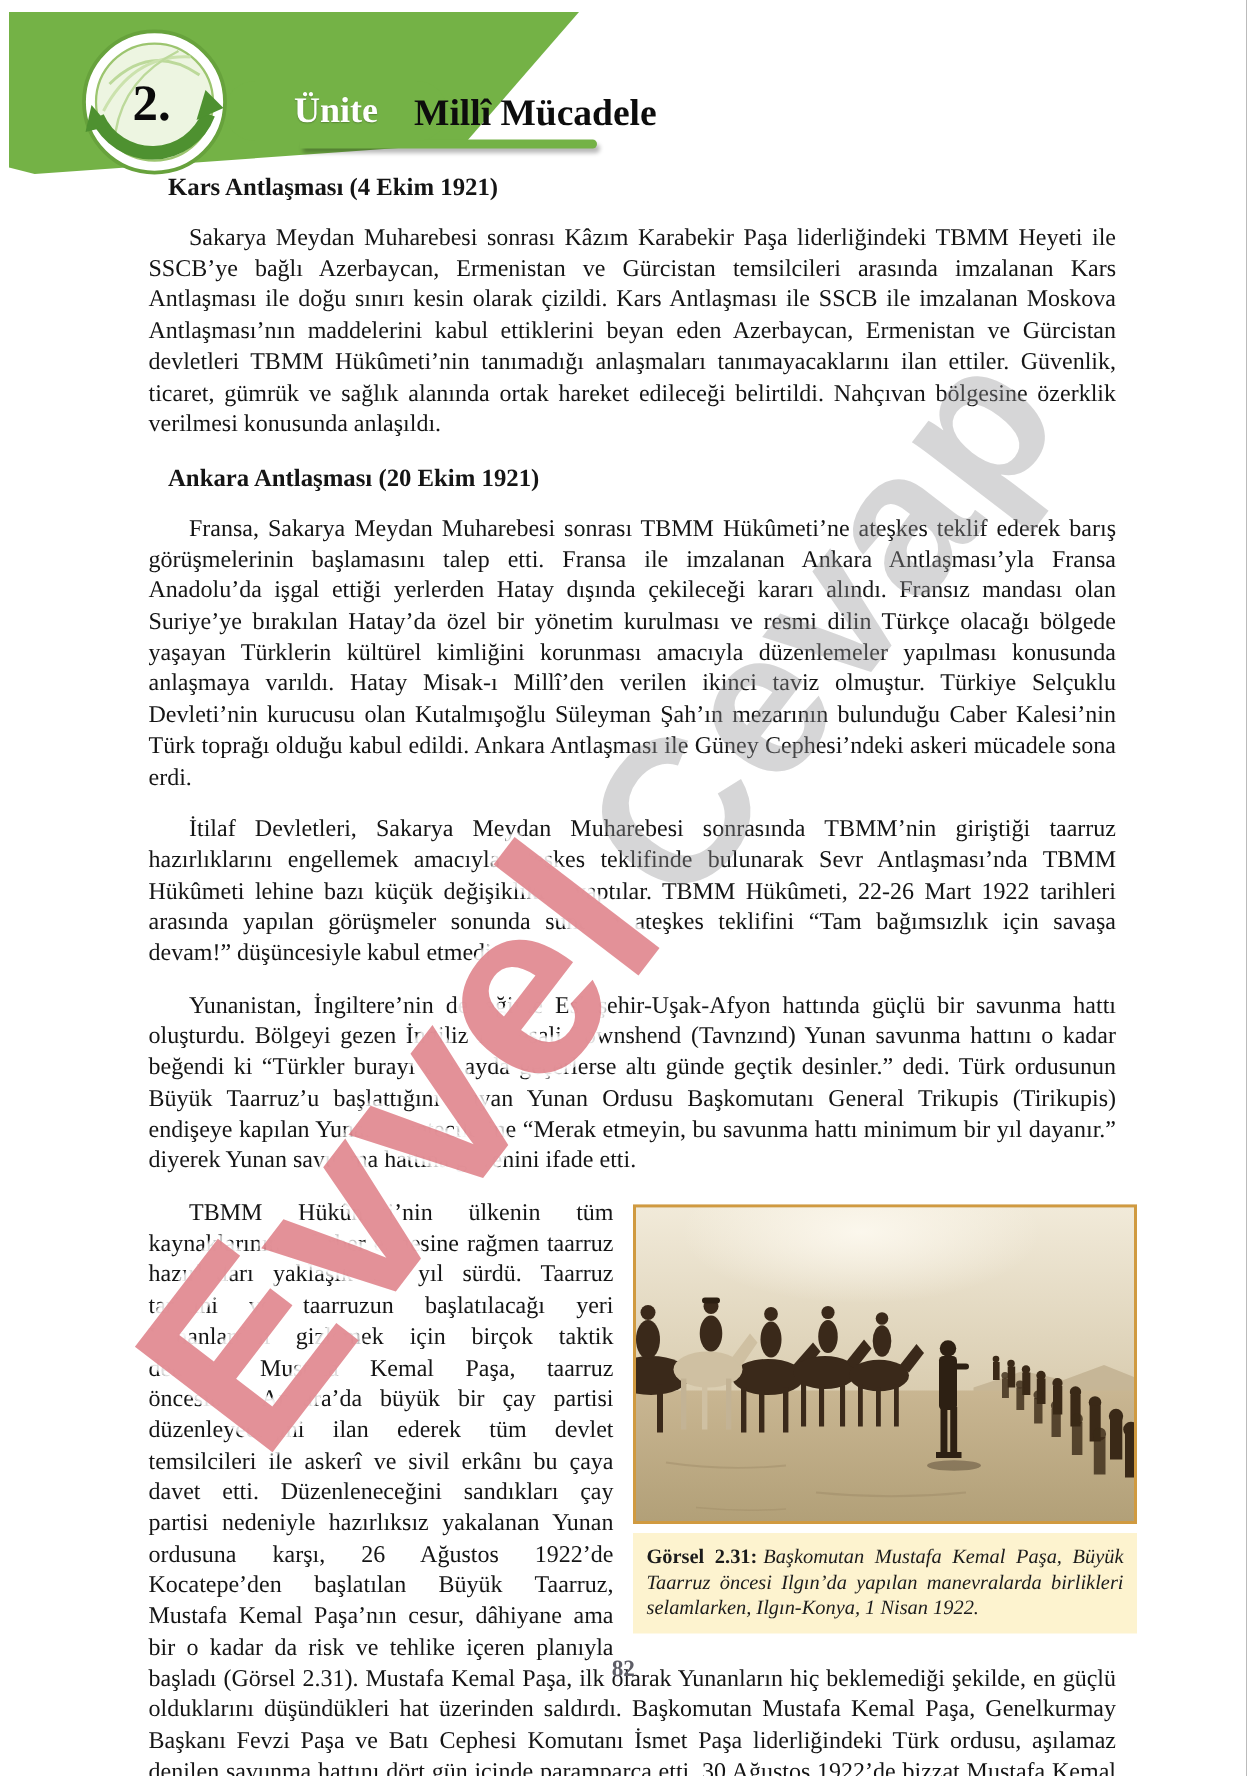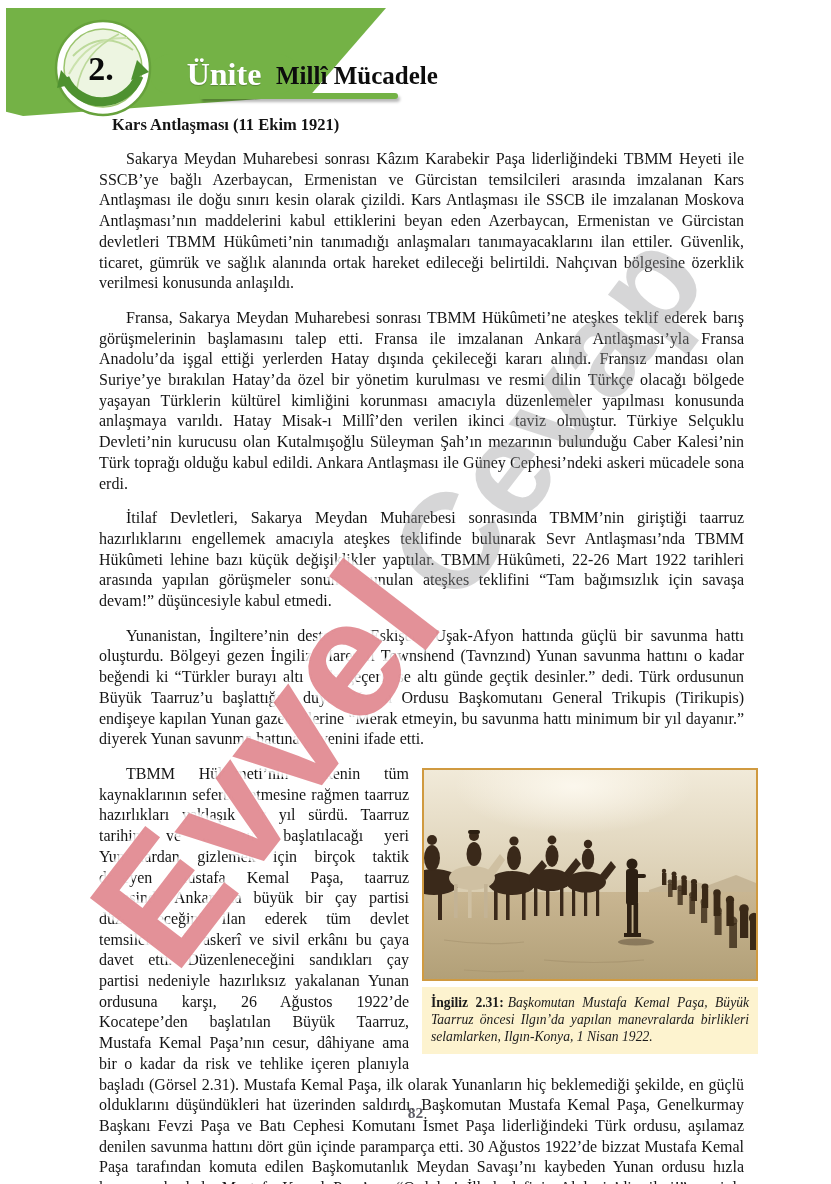--- a/index.html
+++ b/index.html
@@ -17,21 +17,21 @@
   }
   .header-bar{
     position:absolute; left:200px; top:93px; width:198px; height:6px;
     background:#74b246; border-radius:0 3px 3px 0;
     box-shadow:2px 3px 3px rgba(0,0,0,.28);
   }
   .unite-pill{
     position:absolute; left:150px; top:54px; height:40px; min-width:112px;
     background:#74b246; border-radius:20px;
     display:flex; align-items:center; justify-content:center;
-    color:#fff; font-weight:bold; font-size:32px; padding:0 18px;
+    color:#fff; font-weight:bold; font-size:24px; padding:0 18px;
     text-shadow:0 1px 1px rgba(0,0,0,.25);
   }
   .unit-title{
     position:absolute; left:276px; top:62px;
     font-weight:bold; font-size:25px; color:#0d0d0d; white-space:nowrap;
   }
   .emblem{ position:absolute; left:53px; top:18px; width:100px; height:100px; }
   
   .body-col{
     position:absolute; left:85px; top:114px; width:673px;
@@ -101,23 +101,24 @@
     <path d="M16,56 Q36,18 74,20" fill="none" stroke="#cbe2ad" stroke-width="2"></path>
     <path d="M24,70 Q30,34 66,16" fill="none" stroke="#bcd99a" stroke-width="1.6"></path>
     <path d="M12,60 A 40 40 0 0 0 86,58" fill="none" stroke="#4e9130" stroke-width="9"></path>
     <path d="M78,62 L96,54 L84,42 Z" fill="#4e9130"></path>
     <path d="M8,52 L4,70 L20,66 Z" fill="#4e9130"></path>
     <text x="48" y="62" text-anchor="middle" font-size="34" font-weight="bold" font-family="Liberation Serif, serif" fill="#0a0a0a">2.</text>
   </svg>
 
   <div class="body-col">
 
-    <h3 class="first">Kars Antlaşması (11 Ekim 1921)</h3>
+    <h3 class="first">Kars Antlaşması (4 Ekim 1921)</h3>
     <p>Sakarya Meydan Muharebesi sonrası Kâzım Karabekir Paşa liderliğindeki TBMM Heyeti ile SSCB’ye bağlı Azerbaycan, Ermenistan ve Gürcistan temsilcileri arasında imzalanan Kars Antlaşması ile doğu sınırı kesin olarak çizildi. Kars Antlaşması ile SSCB ile imzalanan Moskova Antlaşması’nın maddelerini kabul ettiklerini beyan eden Azerbaycan, Ermenistan ve Gürcistan devletleri TBMM Hükûmeti’nin tanımadığı anlaşmaları tanımayacaklarını ilan ettiler. Güvenlik, ticaret, gümrük ve sağlık alanında ortak hareket edileceği belirtildi. Nahçıvan bölgesine özerklik verilmesi konusunda anlaşıldı.</p>
 
+    <h3>Ankara Antlaşması (20 Ekim 1921)</h3>
     <p>Fransa, Sakarya Meydan Muharebesi sonrası TBMM Hükûmeti’ne ateşkes teklif ederek barış görüşmelerinin başlamasını talep etti. Fransa ile imzalanan Ankara Antlaşması’yla Fransa Anadolu’da işgal ettiği yerlerden Hatay dışında çekileceği kararı alındı. Fransız mandası olan Suriye’ye bırakılan Hatay’da özel bir yönetim kurulması ve resmi dilin Türkçe olacağı bölgede yaşayan Türklerin kültürel  kimliğini korunması amacıyla düzenlemeler yapılması konusunda anlaşmaya varıldı. Hatay Misak-ı Millî’den verilen ikinci taviz olmuştur. Türkiye Selçuklu Devleti’nin kurucusu olan Kutalmışoğlu Süleyman Şah’ın mezarının  bulunduğu Caber Kalesi’nin Türk toprağı olduğu kabul edildi. Ankara Antlaşması ile Güney Cephesi’ndeki askeri mücadele sona erdi.</p>
 
     <p>İtilaf Devletleri, Sakarya Meydan Muharebesi sonrasında TBMM’nin giriştiği taarruz hazırlıklarını engellemek amacıyla ateşkes teklifinde bulunarak Sevr Antlaşması’nda TBMM Hükûmeti lehine bazı küçük değişiklikler yaptılar. TBMM Hükûmeti, 22-26 Mart 1922 tarihleri arasında yapılan görüşmeler sonunda sunulan ateşkes teklifini “Tam bağımsızlık için savaşa devam!” düşüncesiyle kabul etmedi.</p>
     <p class="gap">Yunanistan, İngiltere’nin desteğiyle Eskişehir-Uşak-Afyon hattında güçlü bir savunma hattı oluşturdu. Bölgeyi gezen İngiliz Mareşali Townshend (Tavnzınd) Yunan savunma hattını o kadar beğendi ki “Türkler burayı altı ayda geçerlerse altı günde geçtik desinler.” dedi. Türk ordusunun Büyük Taarruz’u başlattığını duyan Yunan Ordusu Başkomutanı General Trikupis (Tirikupis) endişeye kapılan Yunan gazetecilerine “Merak etmeyin, bu savunma hattı minimum bir yıl dayanır.” diyerek Yunan savunma hattına güvenini ifade etti.</p>
 
     <figure class="photo-fig">
       <svg class="photo-frame" viewBox="0 0 332 209">
         <defs>
           <linearGradient id="sky" x1="0" y1="0" x2="0" y2="1">
             <stop offset="0" stop-color="#f1ead9"></stop>
@@ -219,21 +220,21 @@
             <rect x="265.4" y="127" width="5.6" height="17" opacity=".8"></rect>
           <circle cx="280" cy="132" r="3.4" opacity=".8"></circle>
             <rect x="277" y="134" width="6.2" height="19" opacity=".8"></rect>
           <circle cx="294" cy="141" r="3.9" opacity=".8"></circle>
             <rect x="290.6" y="143" width="7" height="22" opacity=".8"></rect>
           <circle cx="309" cy="151" r="4.4" opacity=".8"></circle>
             <rect x="305.2" y="153" width="7.8" height="25" opacity=".8"></rect>
         </g>
       </svg>
       <figcaption>
-        <span class="cap-label">İngiliz 2.31:</span><span class="cap-text">Başkomutan Mustafa Kemal Paşa, Büyük Taarruz öncesi Ilgın’da yapılan manevralarda birlikleri selamlarken, Ilgın-Konya, 1 Nisan 1922.</span>
+        <span class="cap-label">Görsel 2.31:</span><span class="cap-text">Başkomutan Mustafa Kemal Paşa, Büyük Taarruz öncesi Ilgın’da yapılan manevralarda birlikleri selamlarken, Ilgın-Konya, 1 Nisan 1922.</span>
       </figcaption>
     </figure>
 
     <p class="gap">TBMM Hükûmeti’nin ülkenin tüm kaynaklarının seferber etmesine rağmen taarruz hazırlıkları yaklaşık bir yıl sürdü. Taarruz tarihini ve taarruzun başlatılacağı yeri Yunanlardan gizlemek için birçok taktik deneyen Mustafa Kemal Paşa, taarruz öncesinde Ankara’da büyük bir çay partisi düzenleyeceğini ilan ederek tüm devlet temsilcileri ile askerî ve sivil erkânı bu çaya davet etti. Düzenleneceğini sandıkları çay partisi nedeniyle hazırlıksız yakalanan Yunan ordusuna karşı, 26 Ağustos 1922’de Kocatepe’den başlatılan Büyük Taarruz, Mustafa Kemal Paşa’nın cesur, dâhiyane ama bir o kadar da risk ve tehlike içeren planıyla başladı (Görsel 2.31). Mustafa Kemal Paşa, ilk olarak Yunanların hiç beklemediği şekilde, en güçlü olduklarını düşündükleri hat üzerinden saldırdı. Başkomutan Mustafa Kemal Paşa, Genelkurmay Başkanı Fevzi Paşa ve Batı Cephesi Komutanı İsmet Paşa liderliğindeki Türk ordusu, aşılamaz denilen savunma hattını dört gün içinde paramparça etti. 30 Ağustos 1922’de bizzat Mustafa Kemal Paşa tarafından komuta edilen Başkomutanlık Meydan Savaşı’nı kaybeden Yunan ordusu hızla kaçmaya başladı. Mustafa Kemal Paşa’nın “Ordular! İlk hedefiniz Akdeniz’dir, ileri!” emriyle taarruza geçen Türk ordusu,</p>
   </div>
 
   <div class="page-number">82</div>
 
   <div class="watermark">
     <span class="wm-red">Evvel</span>

